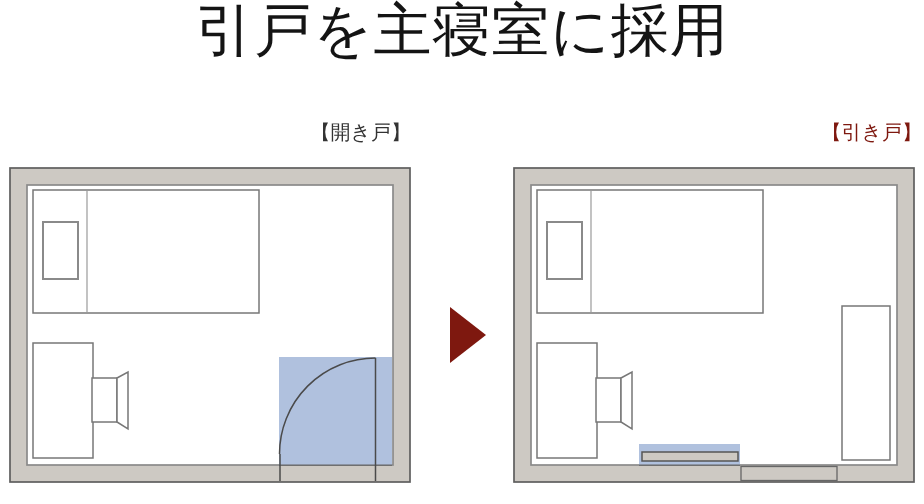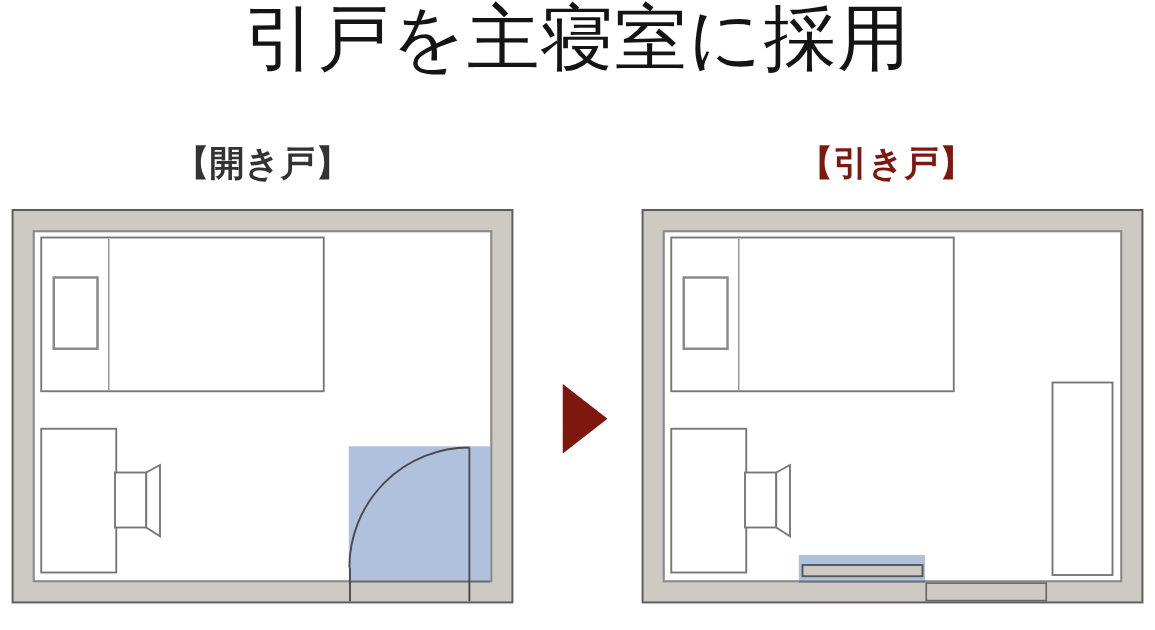--- a/index.html
+++ b/index.html
@@ -6,25 +6,25 @@
   body{
     width:924px;height:504px;position:relative;overflow:hidden;
     font-family:"Liberation Serif","DejaVu Serif",serif;
   }
   .page-title{
     position:absolute;top:-4px;left:0;width:924px;
     text-align:center;font-size:58px;line-height:70px;font-weight:400;
     color:var(--title-text,#111);letter-spacing:1px;margin:0;
   }
   .plan-label{
-    position:absolute;top:115px;width:402px;text-align:center;
-    font-size:28px;line-height:34px;font-weight:700;
+    position:absolute;top:115px;width:402px;text-align:right;
+    font-size:20px;line-height:34px;font-weight:400;
   }
   .plan-label.left{left:9px;color:var(--label-left,#333);}
-  .plan-label.right{left:508px;color:var(--accent-red,#7e180f);}
+  .plan-label.right{left:520px;color:var(--accent-red,#7e180f);}
   .floorplan{position:absolute;top:167px;}
   .floorplan.left{left:9px;}
   .floorplan.right{left:513px;}
   .arrow{position:absolute;left:450px;top:307px;width:36px;height:56px;}
 
   svg .wall-band{fill:var(--wall-fill,#cdc9c3);stroke:var(--wall-outline,#5e5e5e);stroke-width:1.7;}
   svg .room{fill:#fff;stroke:var(--inner-line,#8a8a8a);stroke-width:1.7;}
   svg .furn{fill:#fff;stroke:var(--furniture-line,#777);stroke-width:1.5;}
   svg .thin{stroke:#9a9a9a;stroke-width:1.2;fill:none;}
   svg .pillow{fill:#fff;stroke:#8a8a8a;stroke-width:2;}

